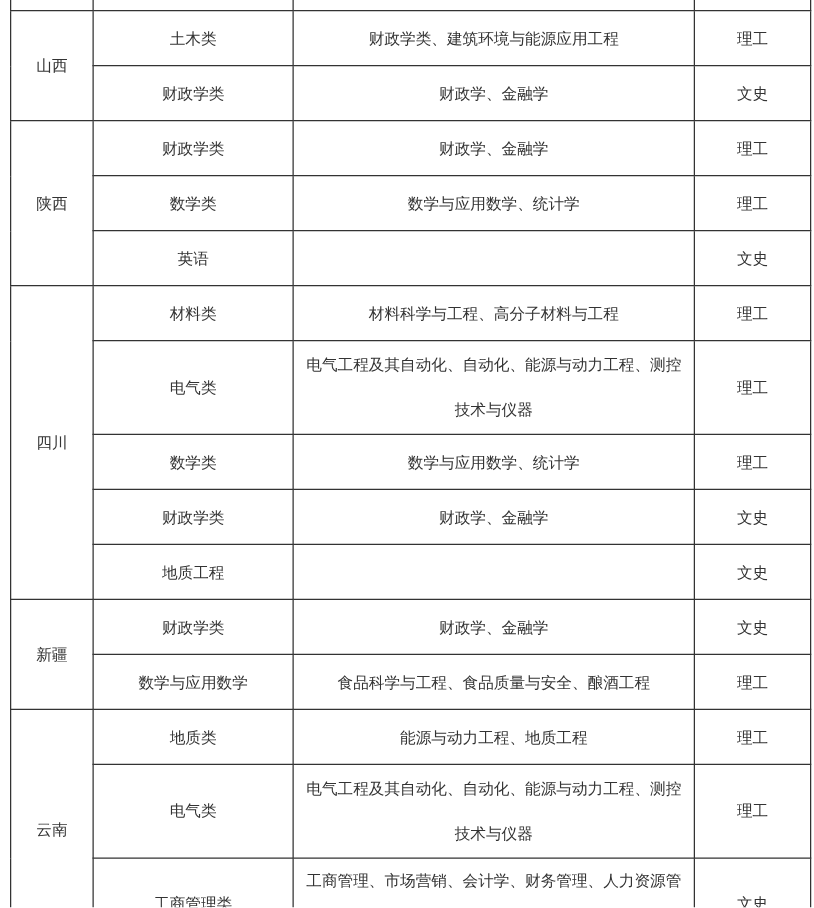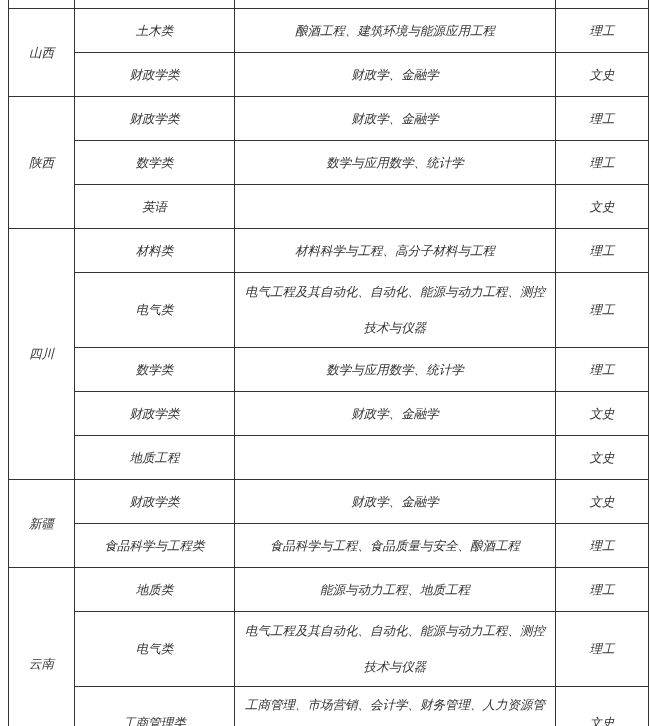--- a/index.html
+++ b/index.html
@@ -26,21 +26,20 @@
   table.grid td {
     border: 1px solid #333333;
     padding: 0 4px;
     text-align: center;
     vertical-align: middle;
     font-size: 12.5px;
     line-height: 36px;
     color: #333333;
     overflow: hidden;
     word-break: break-all;
-    font-style: italic;
   }
   table.grid tr.clip-top td { border-top: none; }
   td.province-cell { letter-spacing: 0; }
 </style>
 </head>
 <body>
 
 <div class="canvas">
   <table class="grid">
     <colgroup>
@@ -52,21 +51,21 @@
     <tbody id="table-body">
         <tr class="clip-top">
           <td style="height: 8px;"></td>
           <td style="height: 8px;"></td>
           <td style="height: 8px;"></td>
           <td style="height: 8px;"></td>
         </tr>
         <tr>
           <td rowspan="2" class="province-cell">山西</td>
           <td style="height: 43px;">土木类</td>
-          <td style="height: 43px;">酿酒工程、建筑环境与能源应用工程</td>
+          <td style="height: 43px;">财政学类、建筑环境与能源应用工程</td>
           <td style="height: 43px;">理工</td>
         </tr>
         <tr>
           <td style="height: 43px;">财政学类</td>
           <td style="height: 43px;">财政学、金融学</td>
           <td style="height: 43px;">文史</td>
         </tr>
         <tr>
           <td rowspan="3" class="province-cell">陕西</td>
           <td style="height: 43px;">财政学类</td>
@@ -109,21 +108,21 @@
           <td style="height: 43px;"></td>
           <td style="height: 43px;">文史</td>
         </tr>
         <tr>
           <td rowspan="2" class="province-cell">新疆</td>
           <td style="height: 43px;">财政学类</td>
           <td style="height: 43px;">财政学、金融学</td>
           <td style="height: 43px;">文史</td>
         </tr>
         <tr>
-          <td style="height: 43px;">食品科学与工程类</td>
+          <td style="height: 43px;">数学与应用数学</td>
           <td style="height: 43px;">食品科学与工程、食品质量与安全、酿酒工程</td>
           <td style="height: 43px;">理工</td>
         </tr>
         <tr>
           <td rowspan="3" class="province-cell">云南</td>
           <td style="height: 43px;">地质类</td>
           <td style="height: 43px;">能源与动力工程、地质工程</td>
           <td style="height: 43px;">理工</td>
         </tr>
         <tr>

